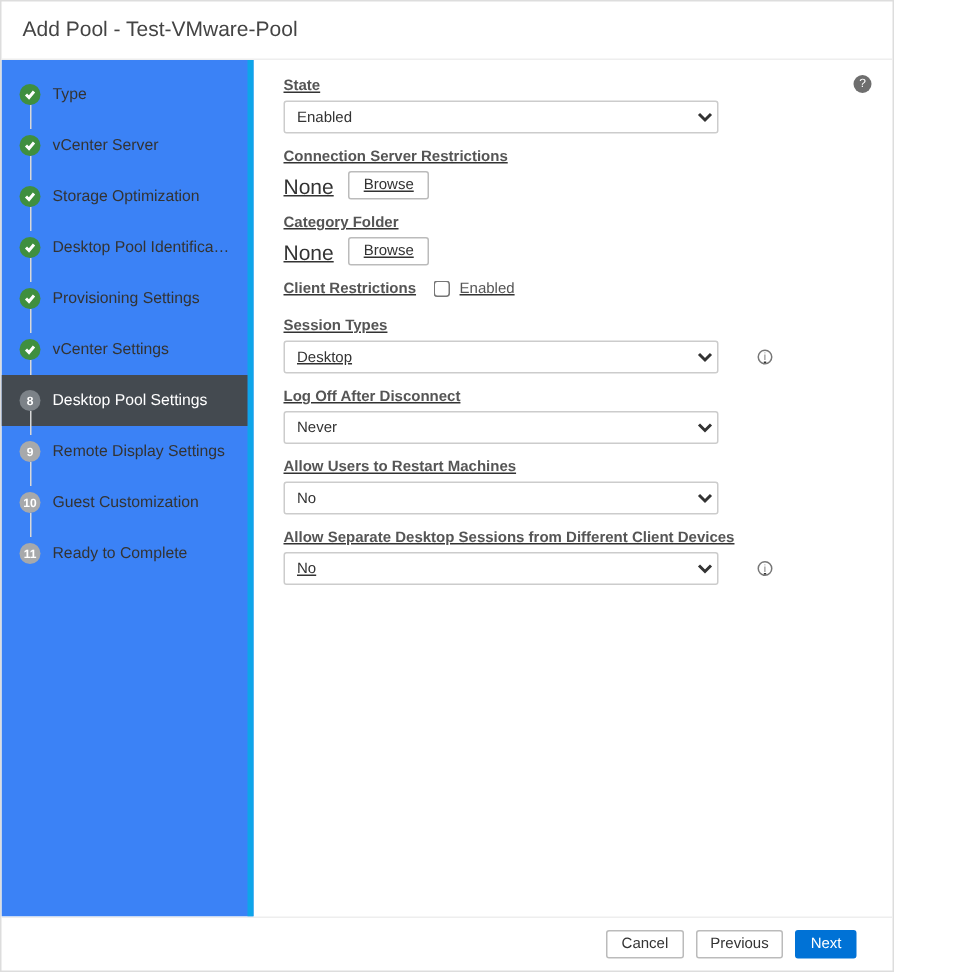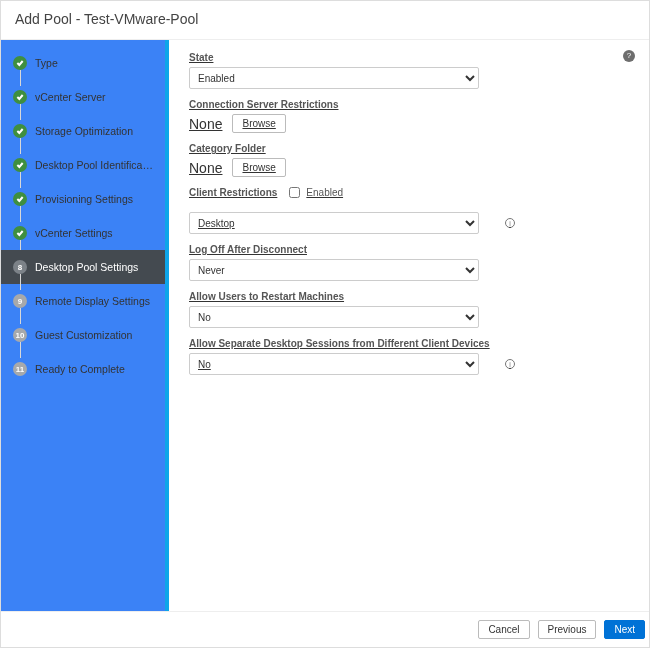--- a/index.html
+++ b/index.html
@@ -6,21 +6,21 @@
   body {
     font-family: -apple-system, BlinkMacSystemFont, "Segoe UI", Arial, sans-serif;
     font-size: 11px;
     color: #333;
     background: #fff;
     width: 650px;
     height: 648px;
     overflow: hidden;
   }
   .dialog {
-    width: 650px;
+    width: 596px;
     height: 648px;
     border: 1px solid #ddd;
     display: flex;
     flex-direction: column;
     position: relative;
   }
   .dialog-header {
     padding: 10px 14px 12px 14px;
     border-bottom: 1px solid #eee;
     font-size: 14px;
@@ -156,21 +156,21 @@
     align-items: center;
     gap: 6px;
     font-size: 10px;
     color:#555;
   }
   .checkbox-row input { width:11px; height:11px; }
   .inline-label { font-weight:600; color:#555; font-size:10px; margin-right:6px; }
 
   .dialog-footer {
     border-top: 1px solid #eee;
-    padding: 8px 4px;
+    padding: 8px 24px;
     display: flex;
     justify-content: flex-end;
     gap: 8px;
   }
 </style>
 </head>
 <body>
 
 <div class="dialog">
   <div class="dialog-header">Add Pool - Test-VMware-Pool</div>
@@ -282,20 +282,21 @@
 
       <div class="field">
         <div class="checkbox-row">
           <span class="inline-label">Client Restrictions</span>
           <input type="checkbox" style="">
           <span>Enabled</span>
         </div>
       </div>
 
       <div class="field" style="margin-top:14px;">
+        <span class="field-label">Session Types</span>
         <div class="field-row">
           <select>
             <option>Desktop</option>
           </select>
           <span class="info-icon-inline">i</span>
         </div>
       </div>
 
       <div class="field">
         <span class="field-label">Log Off After Disconnect</span>

